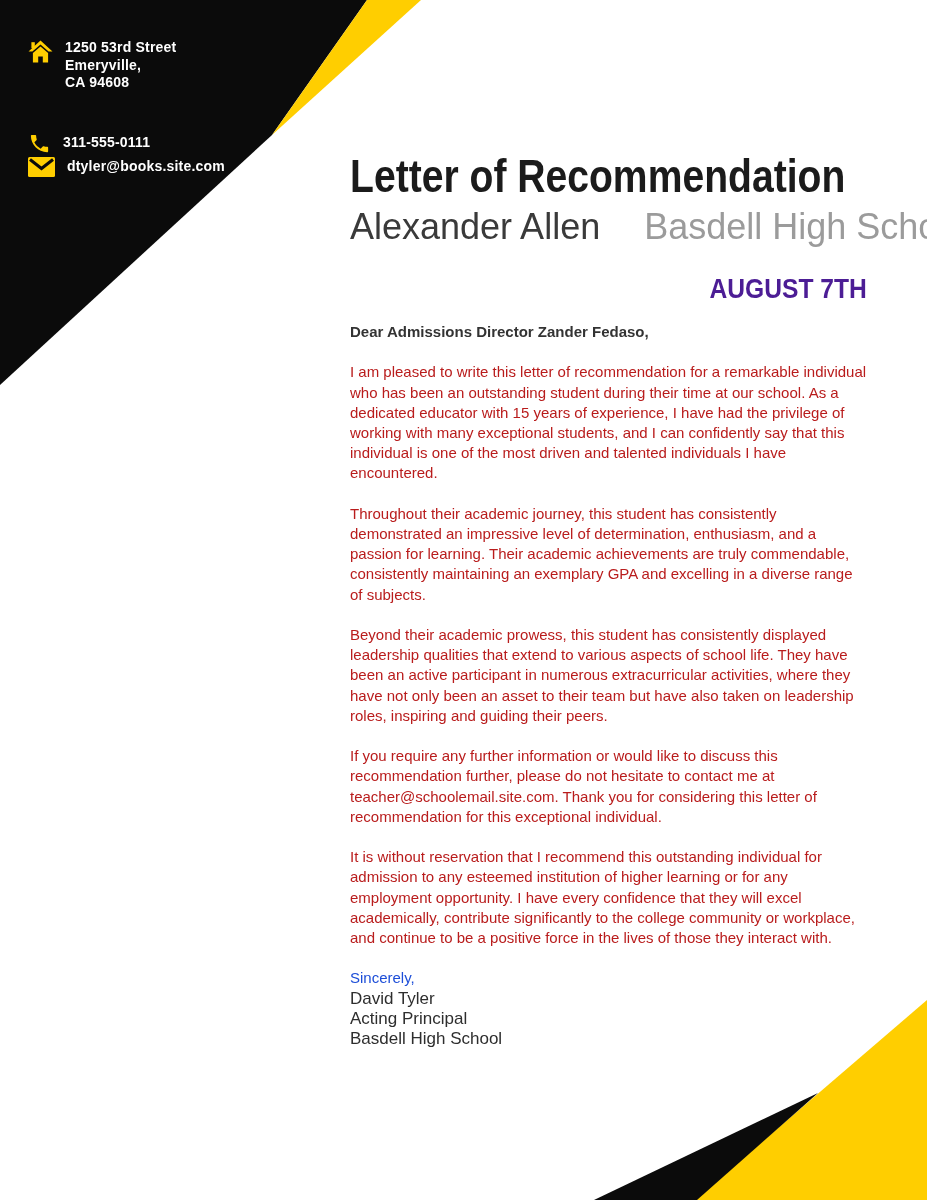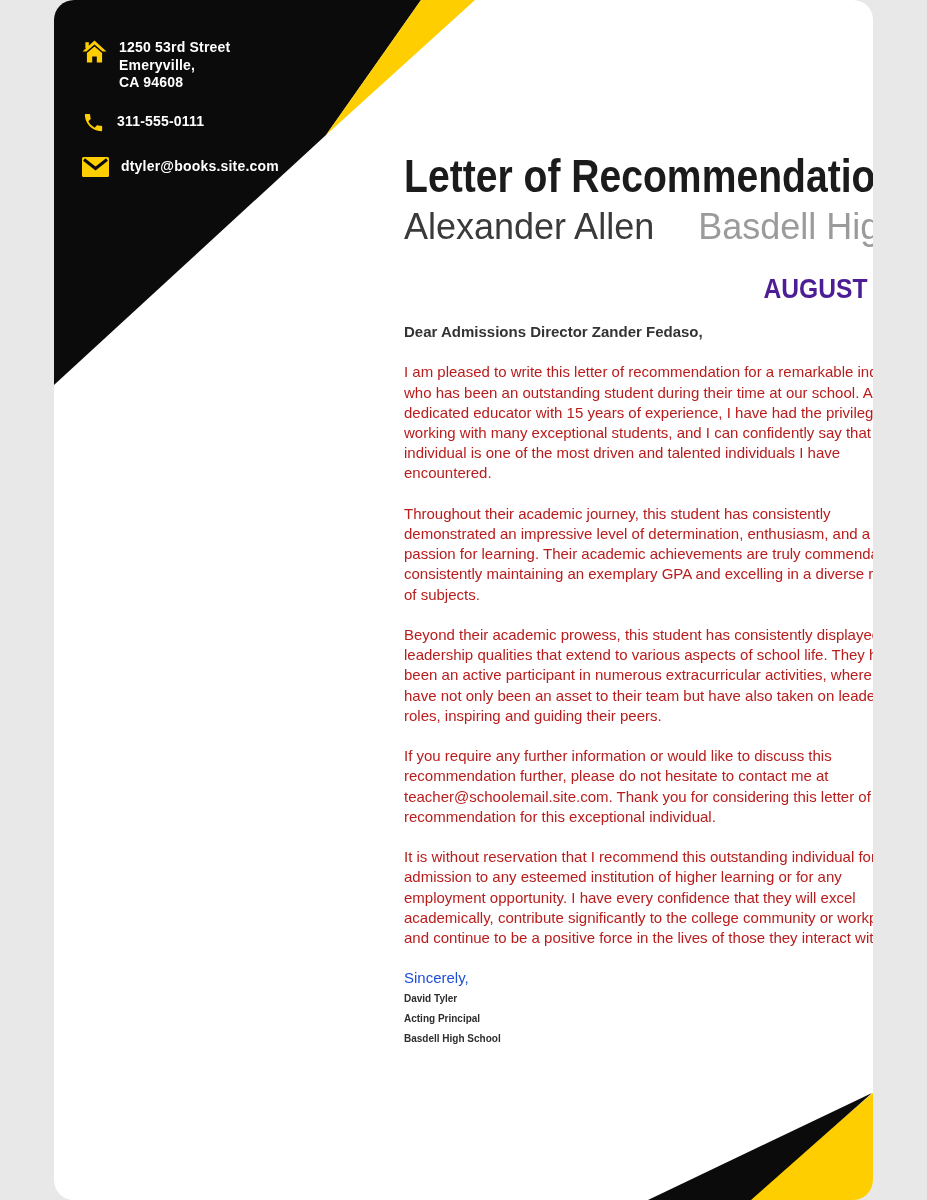--- a/index.html
+++ b/index.html
@@ -1,25 +1,24 @@
 <!DOCTYPE html>
 <html><head>
 <meta charset="utf-8">
 <style>
   html, body { margin: 0; padding: 0; }
   body { background: #e8e8e8; }
   .page {
     position: relative;
-    width: 819px;
+    width: 927px;
     height: 1200px;
     background: #ffffff;
     overflow: hidden;
     margin: 0 auto;
     font-family: "Liberation Sans", sans-serif;
-    border-radius: 20px;
   }
   .deco {
     position: absolute;
     left: 0; top: 0;
     width: 927px; height: 1200px;
     z-index: 0;
     display: block;
   }
   
   .contact {
@@ -35,21 +34,21 @@
     position: absolute;
     left: 0;
     display: flex;
     align-items: flex-start;
     gap: 12px;
     white-space: nowrap;
   }
   .contact-row .icon { flex: 0 0 auto; display: block; margin-top: 1px; }
   .contact-row .txt { line-height: 17.5px; }
   .row-address { top: 39px; }
-  .row-phone   { top: 110px; align-items: center; }
+  .row-phone   { top: 131px; align-items: center; }
   .row-email   { top: 156px; align-items: center; justify-content: flex-end; }
   
   .content {
     position: absolute;
     left: 306px; top: 0;
     width: 517px;
     z-index: 1;
     color: #3e3e3e;
     margin-left: 44px;
   }
@@ -95,21 +94,21 @@
     font-weight: 700;
     color: #333333;
   }
   .body-par {
     margin: 20.2px 0 0 0;
     font-size: 15px;
     line-height: 20.2px;
     color: #b91c1c;
   }
   .closing { margin-top: 20.2px; font-size: 15px; line-height: 20.2px; color: #1d4ed8; }
-  .sig-line { font-size: 10px; line-height: 20.2px; font-weight: 700; color: #2e2e2e; }
+  .sig-line { font-size: 17px; line-height: 20.2px; font-weight: 400; color: #2e2e2e; }
 </style>
 </head>
 <body>
 
 <div class="page">
 
   <svg class="deco" viewBox="0 0 927 1200" aria-hidden="true">
     <polygon points="0,0 367,0 272,135 0,385" fill="#0B0B0B"></polygon>
     <polygon points="367,0 421,0 272,135" fill="#FFCE00"></polygon>
     <polygon points="927,1000 927,1200 694,1200" fill="#FFCE00"></polygon>

